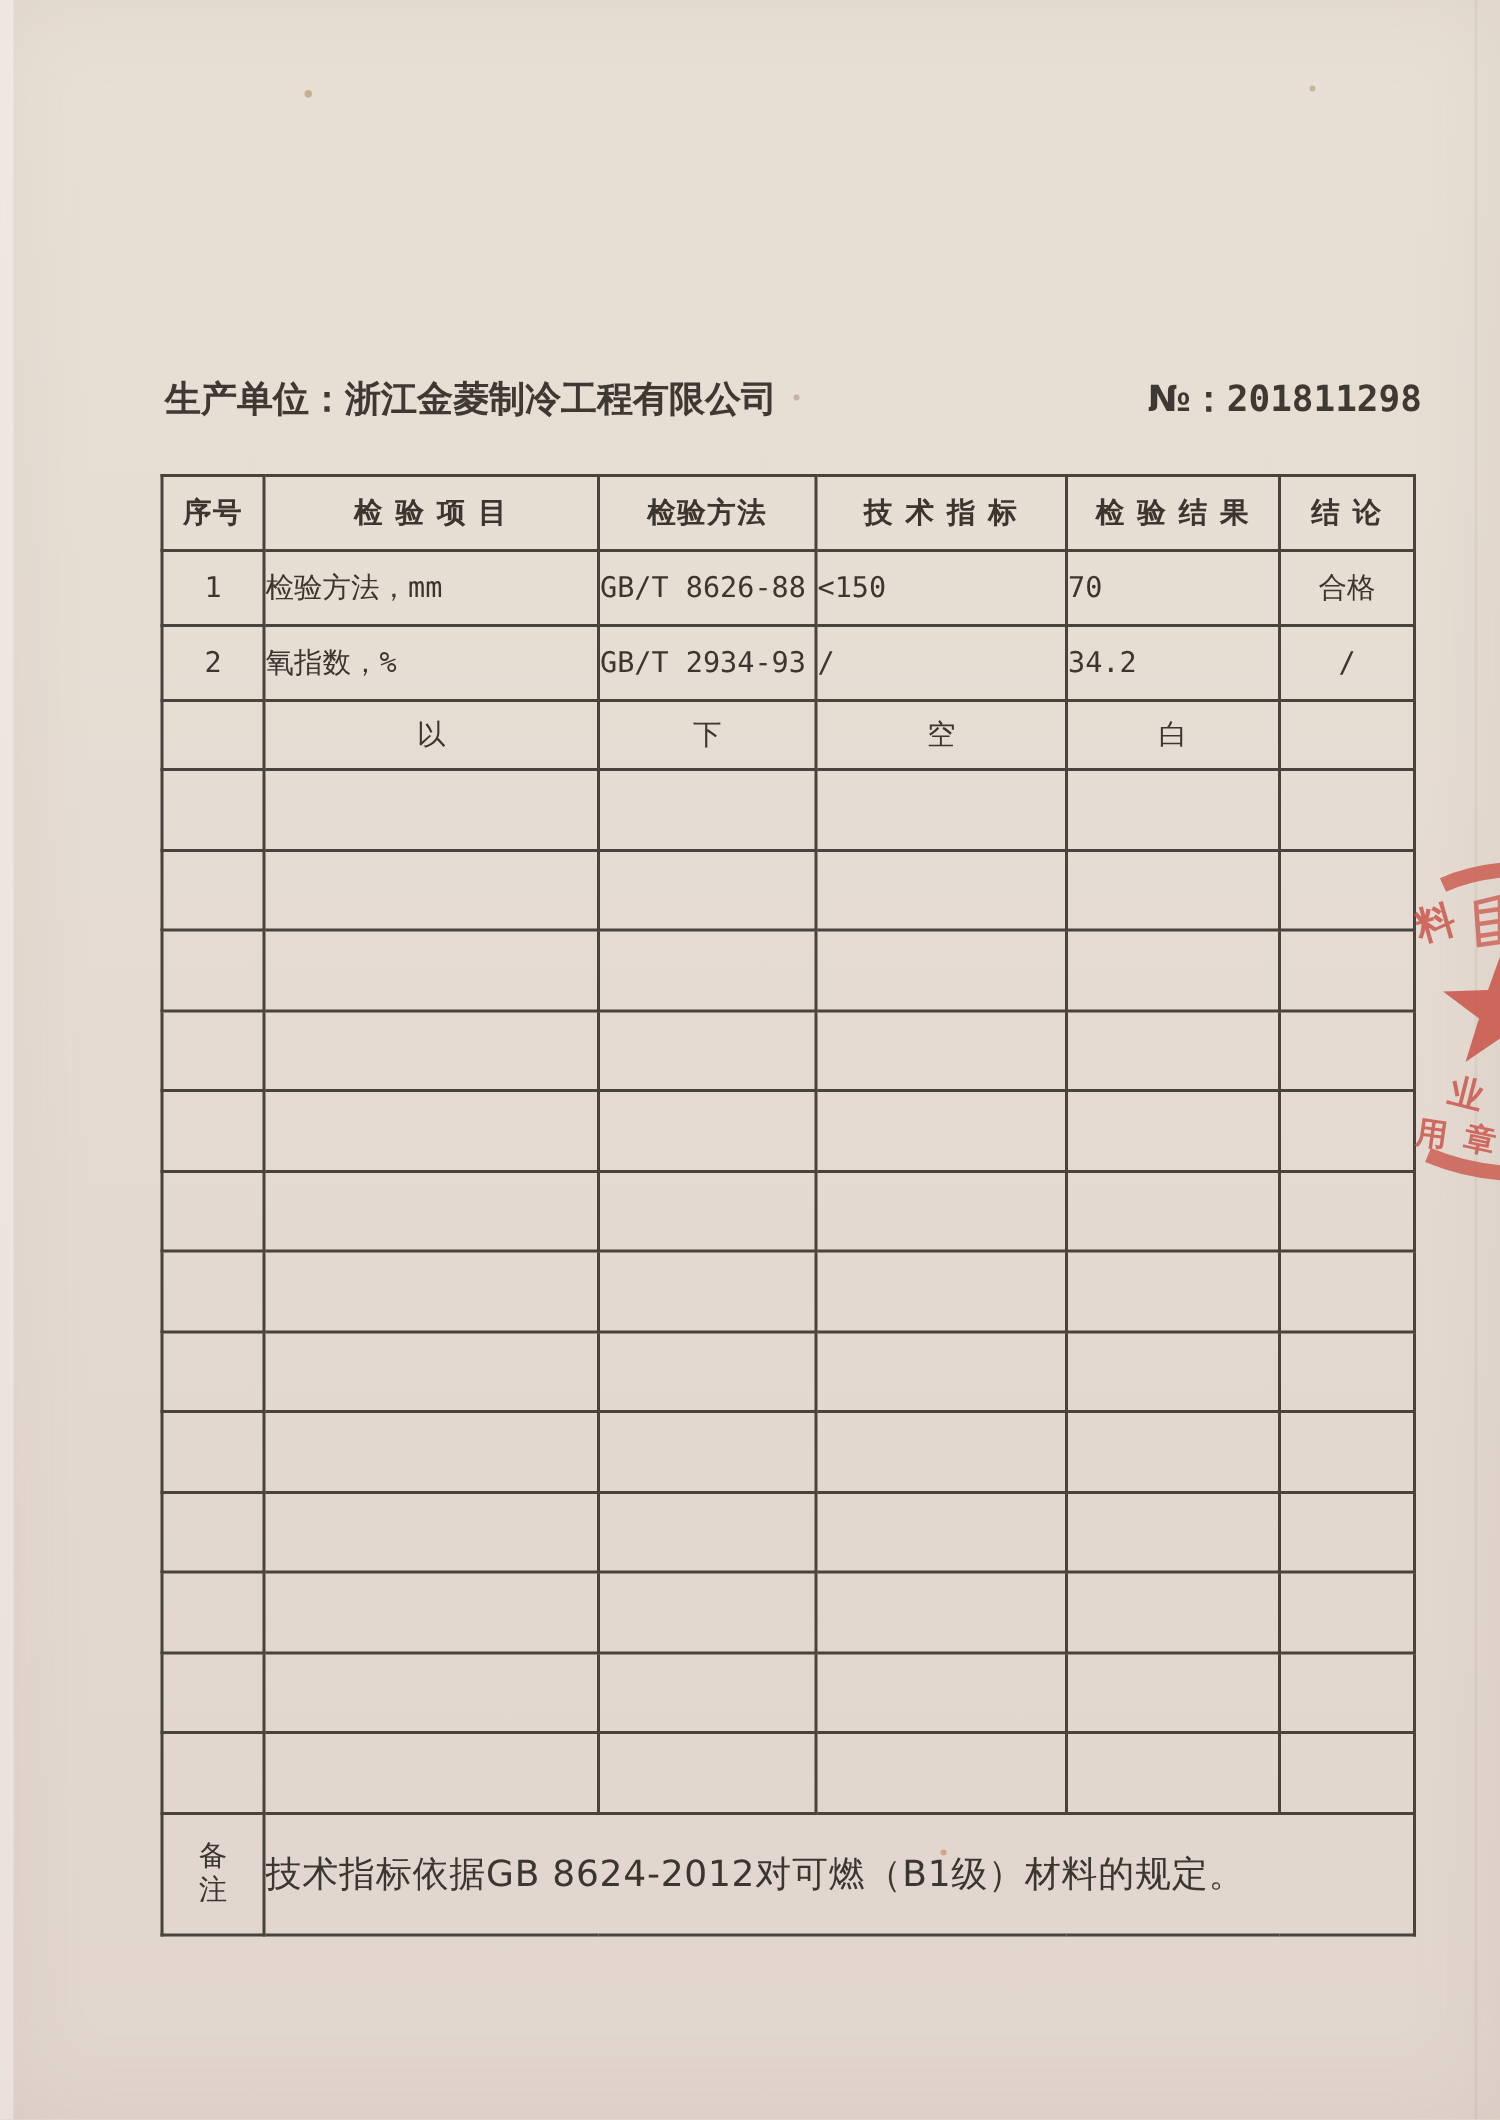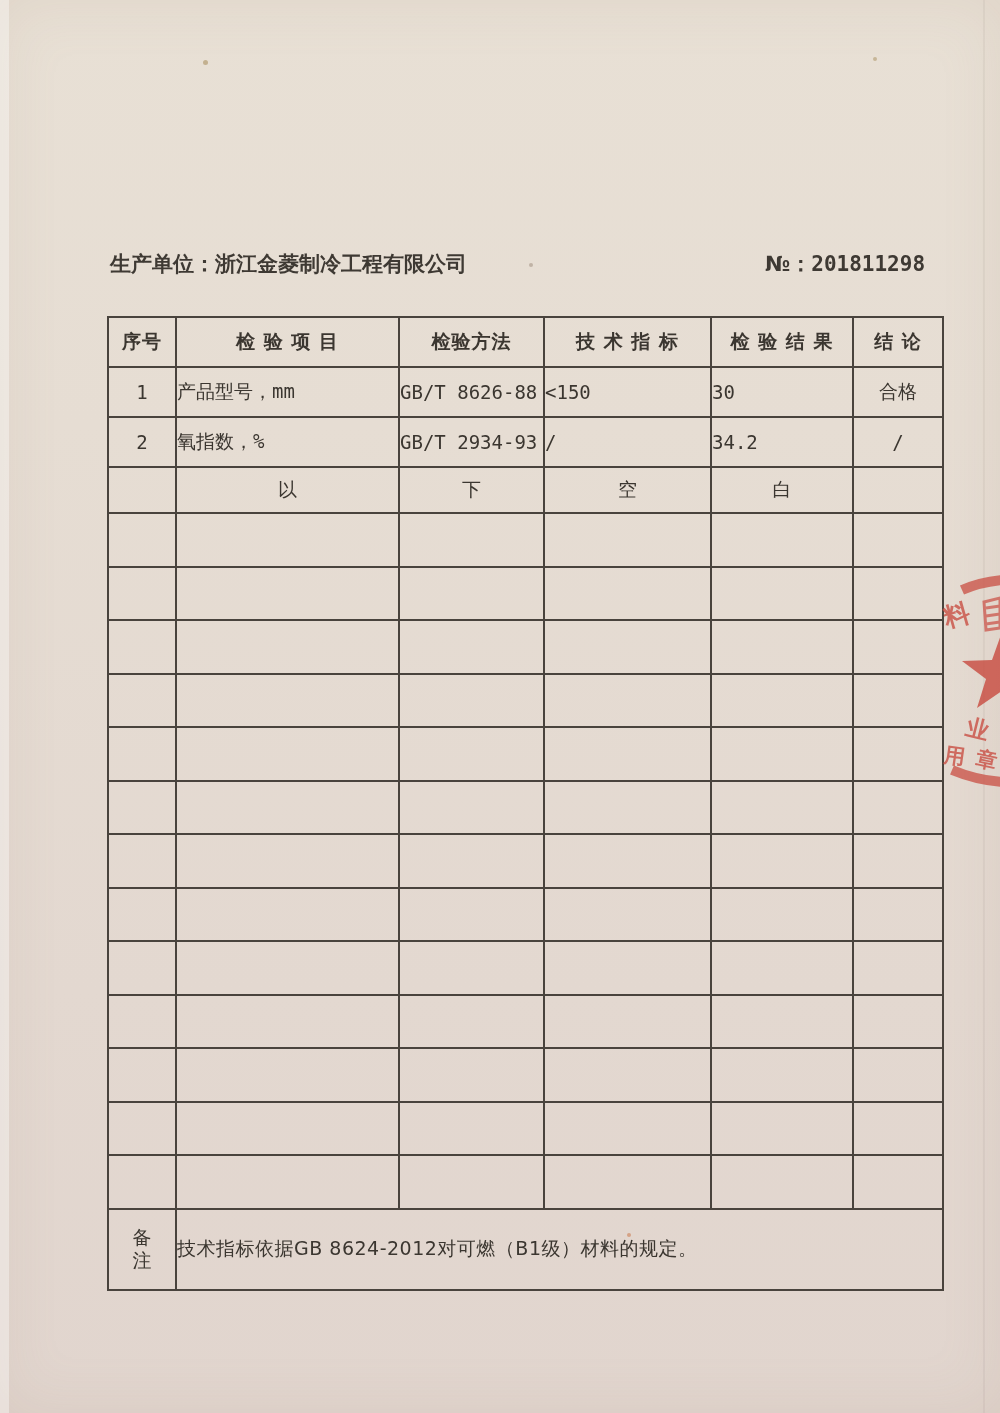--- a/index.html
+++ b/index.html
@@ -21,21 +21,21 @@
   }
   .crease{
     position:absolute;left:983px;top:0;width:2px;height:1413px;
     background:rgba(90,70,60,0.06);
   }
   .titles{position:absolute;left:0;top:108px;width:1000px;text-align:center;
     color:#443e37;font-family:"DejaVu Serif","Liberation Serif",serif;}
   .title1{font-size:31px;font-weight:500;letter-spacing:1px;transform:translateX(20px);}
   .title2{font-size:29px;font-weight:500;letter-spacing:3px;margin-top:15px;transform:translateX(28px);}
   .info{position:absolute;left:110px;top:250px;width:835px;color:#3e3933;}
-  .info-row{position:relative;height:35px;font-size:21px;font-weight:600;}
+  .info-row{position:relative;height:35px;font-size:24px;font-weight:600;}
   .info-right{position:absolute;left:655px;top:0;white-space:nowrap;}
   .num{font-family:"DejaVu Sans Mono",monospace;font-weight:600;margin-top:27px;}
   table.results{
     position:absolute;left:107px;top:316px;width:835px;
     border-collapse:collapse;table-layout:fixed;
     color:#3b3630;font-size:19px;
   }
   table.results td{
     border:2px solid #49433d;
     padding:0;vertical-align:middle;
@@ -47,21 +47,21 @@
   td.c-item{padding-left:12px;}
   td.c-method{padding-left:8px;}
   td.c-spec{padding-left:8px;}
   td.c-result{padding-left:10px;}
   td.c-verdict{text-align:center;margin-left:44px;}
   tr.blank-label-row td{height:44px;text-align:center;font-size:19px;}
   tr.empty-row td{height:51.5px;}
   tr.remark-row td{height:79px;}
   td.remark-label{text-align:center;font-size:19px;line-height:1.2;}
   td.remark-label span{display:block;}
-  td.remark-text{padding-left:14px;font-size:19px;letter-spacing:0.5px;}
+  td.remark-text{padding-left:14px;font-size:24px;letter-spacing:0.5px;}
   .stamp{
     position:absolute;left:940px;top:556px;width:60px;height:236px;
     color:#ca5348;
   }
   .stamp svg{position:absolute;left:0;top:0;}
   .stamp-char{position:absolute;font-size:26px;font-weight:600;opacity:0.82;
     font-family:"DejaVu Serif",serif;}
   .speck{position:absolute;border-radius:50%;}
   .speck1{left:203px;top:60px;width:5px;height:5px;background:rgba(150,120,60,0.45);}
   .speck2{left:873px;top:57px;width:4px;height:4px;background:rgba(150,120,60,0.4);}
@@ -100,24 +100,24 @@
       <tr class="header-row">
         <td>序号</td>
         <td>检 验 项 目</td>
         <td>检验方法</td>
         <td>技 术 指 标</td>
         <td>检 验 结 果</td>
         <td>结 论</td>
       </tr>
       <tr class="data-row">
         <td class="c-seq">1</td>
-        <td class="c-item">产品型号，mm</td>
+        <td class="c-item">检验方法，mm</td>
         <td class="c-method">GB/T 8626-88</td>
         <td class="c-spec">&lt;150</td>
-        <td class="c-result">30</td>
+        <td class="c-result">70</td>
         <td class="c-verdict">合格</td>
       </tr>
       <tr class="data-row">
         <td class="c-seq">2</td>
         <td class="c-item">氧指数，%</td>
         <td class="c-method">GB/T 2934-93</td>
         <td class="c-spec">/</td>
         <td class="c-result">34.2</td>
         <td class="c-verdict">/</td>
       </tr>

